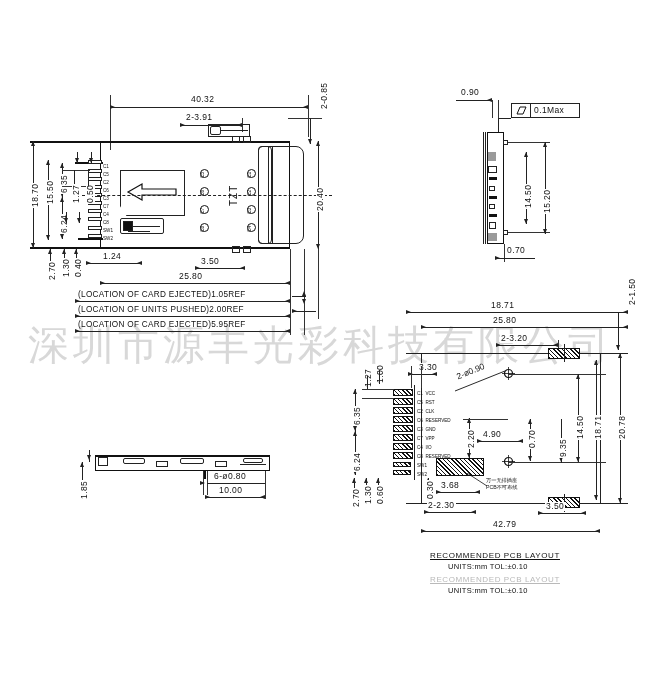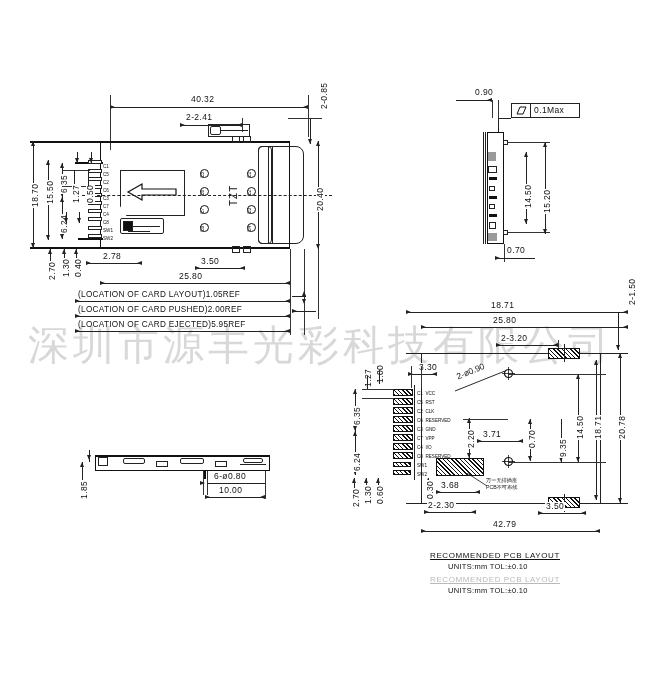--- a/index.html
+++ b/index.html
@@ -76,21 +76,21 @@
     <div class="ext vl" style="left:308px;top:95px;height:42px;"></div>
     <div class="ln hl" style="left:110px;top:107px;width:198px;"></div>
     <div class="ahR" style="left:110px;top:104.5px;"></div>
     <div class="ahL" style="left:303px;top:104.5px;"></div>
     <div class="dim" style="left:190px;top:95px;">40.32</div>
 
     <div class="ln hl" style="left:180px;top:125px;width:62px;"></div>
     <div class="ahR" style="left:180px;top:122.5px;"></div>
     <div class="ahL" style="left:237px;top:122.5px;"></div>
     <div class="ext vl" style="left:242px;top:118px;height:14px;"></div>
-    <div class="dim" style="left:185px;top:113px;">2-2.41</div>
+    <div class="dim" style="left:185px;top:113px;">2-3.91</div>
 
     <div class="ext hl" style="left:288px;top:118px;width:34px;"></div>
     <div class="ln vl" style="left:310px;top:118px;height:26px;"></div>
     <div class="ahD" style="left:307.5px;top:139px;"></div>
     <div class="dimv" style="left:320px;top:110px;">2-0.85</div>
 
     <div class="ln hl thk" style="left:30px;top:141px;width:260px;height:1.6px;"></div>
     <div class="ln hl thk" style="left:30px;top:247px;width:260px;height:1.6px;"></div>
 
     <div class="box2" style="left:100px;top:142px;width:190px;height:106px;"></div>
@@ -216,62 +216,62 @@
     <div class="ahU" style="left:61.5px;top:249px;"></div>
     <div class="dimv" style="left:62px;top:278px;">1.30</div>
 
     <div class="ln vl" style="left:76px;top:249px;height:20px;"></div>
     <div class="ahU" style="left:73.5px;top:249px;"></div>
     <div class="dimv" style="left:74px;top:278px;">0.40</div>
 
     <div class="ln hl" style="left:86px;top:263px;width:56px;"></div>
     <div class="ahR" style="left:86px;top:260.5px;"></div>
     <div class="ahL" style="left:137px;top:260.5px;"></div>
-    <div class="dim" style="left:102px;top:252px;">2.78</div>
+    <div class="dim" style="left:102px;top:252px;">1.24</div>
 
     <div class="ln hl" style="left:195px;top:268px;width:50px;"></div>
     <div class="ahR" style="left:195px;top:265.5px;"></div>
     <div class="ahL" style="left:240px;top:265.5px;"></div>
     <div class="dim" style="left:200px;top:257px;">3.50</div>
 
     <div class="ln hl" style="left:100px;top:283px;width:190px;"></div>
     <div class="ahR" style="left:100px;top:280.5px;"></div>
     <div class="ahL" style="left:285px;top:280.5px;"></div>
     <div class="dim" style="left:178px;top:272px;">25.80</div>
 
     <div class="ln hl" style="left:75px;top:301px;width:215px;"></div>
     <div class="ahR" style="left:75px;top:298.5px;"></div>
     <div class="ahL" style="left:285px;top:298.5px;"></div>
-    <div class="note" style="left:78px;top:290px;">(LOCATION OF CARD LAYOUT)1.05REF</div>
+    <div class="note" style="left:78px;top:290px;">(LOCATION OF CARD EJECTED)1.05REF</div>
 
     <div class="ln hl" style="left:75px;top:316px;width:215px;"></div>
     <div class="ahR" style="left:75px;top:313.5px;"></div>
     <div class="ahL" style="left:285px;top:313.5px;"></div>
-    <div class="note" style="left:78px;top:305px;">(LOCATION OF CARD PUSHED)2.00REF</div>
+    <div class="note" style="left:78px;top:305px;">(LOCATION OF UNITS PUSHED)2.00REF</div>
 
     <div class="ln hl" style="left:75px;top:331px;width:215px;"></div>
     <div class="ahR" style="left:75px;top:328.5px;"></div>
     <div class="ahL" style="left:285px;top:328.5px;"></div>
     <div class="note" style="left:78px;top:320px;">(LOCATION OF CARD EJECTED)5.95REF</div>
 
     <div class="ext vl" style="left:290px;top:249px;height:86px;"></div>
     <div class="ext vl" style="left:304px;top:249px;height:86px;"></div>
     <div class="ext vl" style="left:318px;top:249px;height:70px;"></div>
     <div class="ln hl" style="left:292px;top:311px;width:24px;"></div>
     <div class="ahR" style="left:292px;top:308.5px;"></div>
     <div class="ln hl" style="left:292px;top:296px;width:14px;"></div>
     <div class="ahU" style="left:302px;top:291px;"></div>
     <div class="ahD" style="left:302px;top:299px;"></div>
   </div>
 
   <div>
 
     <div class="ln hl" style="left:456px;top:100px;width:36px;"></div>
     <div class="ahL" style="left:487px;top:97.5px;"></div>
-    <div class="dim" style="left:474px;top:88px;">0.90</div>
+    <div class="dim" style="left:460px;top:88px;">0.90</div>
     <div class="ext vl" style="left:492px;top:100px;height:18px;"></div>
     <div class="ext vl" style="left:498px;top:100px;height:18px;"></div>
 
     <div class="box" style="left:511px;top:103px;width:69px;height:15px;"></div>
     <div class="ln vl" style="left:530px;top:103px;height:15px;"></div>
     <svg style="position:absolute;left:514px;top:106px;" width="13" height="9">
       <polygon points="3,8 6,1 12,1 9,8" fill="none" stroke="#111" stroke-width="1"></polygon>
     </svg>
     <div class="dim" style="left:533px;top:106px;background:transparent;">0.1Max</div>
     <div class="ln hl" style="left:498px;top:118px;width:13px;"></div>
@@ -425,21 +425,21 @@
 
     <div class="ln vl" style="left:469px;top:418px;height:40px;"></div>
     <div class="ahU" style="left:466.5px;top:418px;"></div>
     <div class="ahD" style="left:466.5px;top:453px;"></div>
     <div class="dimv" style="left:467px;top:449px;">2.20</div>
     <div class="ext hl" style="left:463px;top:419px;width:45px;"></div>
 
     <div class="ln hl" style="left:477px;top:441px;width:46px;"></div>
     <div class="ahR" style="left:477px;top:438.5px;"></div>
     <div class="ahL" style="left:518px;top:438.5px;"></div>
-    <div class="dim" style="left:482px;top:430px;">3.71</div>
+    <div class="dim" style="left:482px;top:430px;">4.90</div>
 
     <div class="ln vl" style="left:530px;top:419px;height:42px;"></div>
     <div class="ahU" style="left:527.5px;top:419px;"></div>
     <div class="ahD" style="left:527.5px;top:456px;"></div>
     <div class="dimv" style="left:528px;top:449px;">0.70</div>
 
     <div class="ext hl" style="left:508px;top:374px;width:98px;"></div>
     <div class="ext hl" style="left:508px;top:462px;width:98px;"></div>
     <div class="ln vl" style="left:561px;top:419px;height:44px;"></div>
     <div class="ahD" style="left:558.5px;top:457px;"></div>

